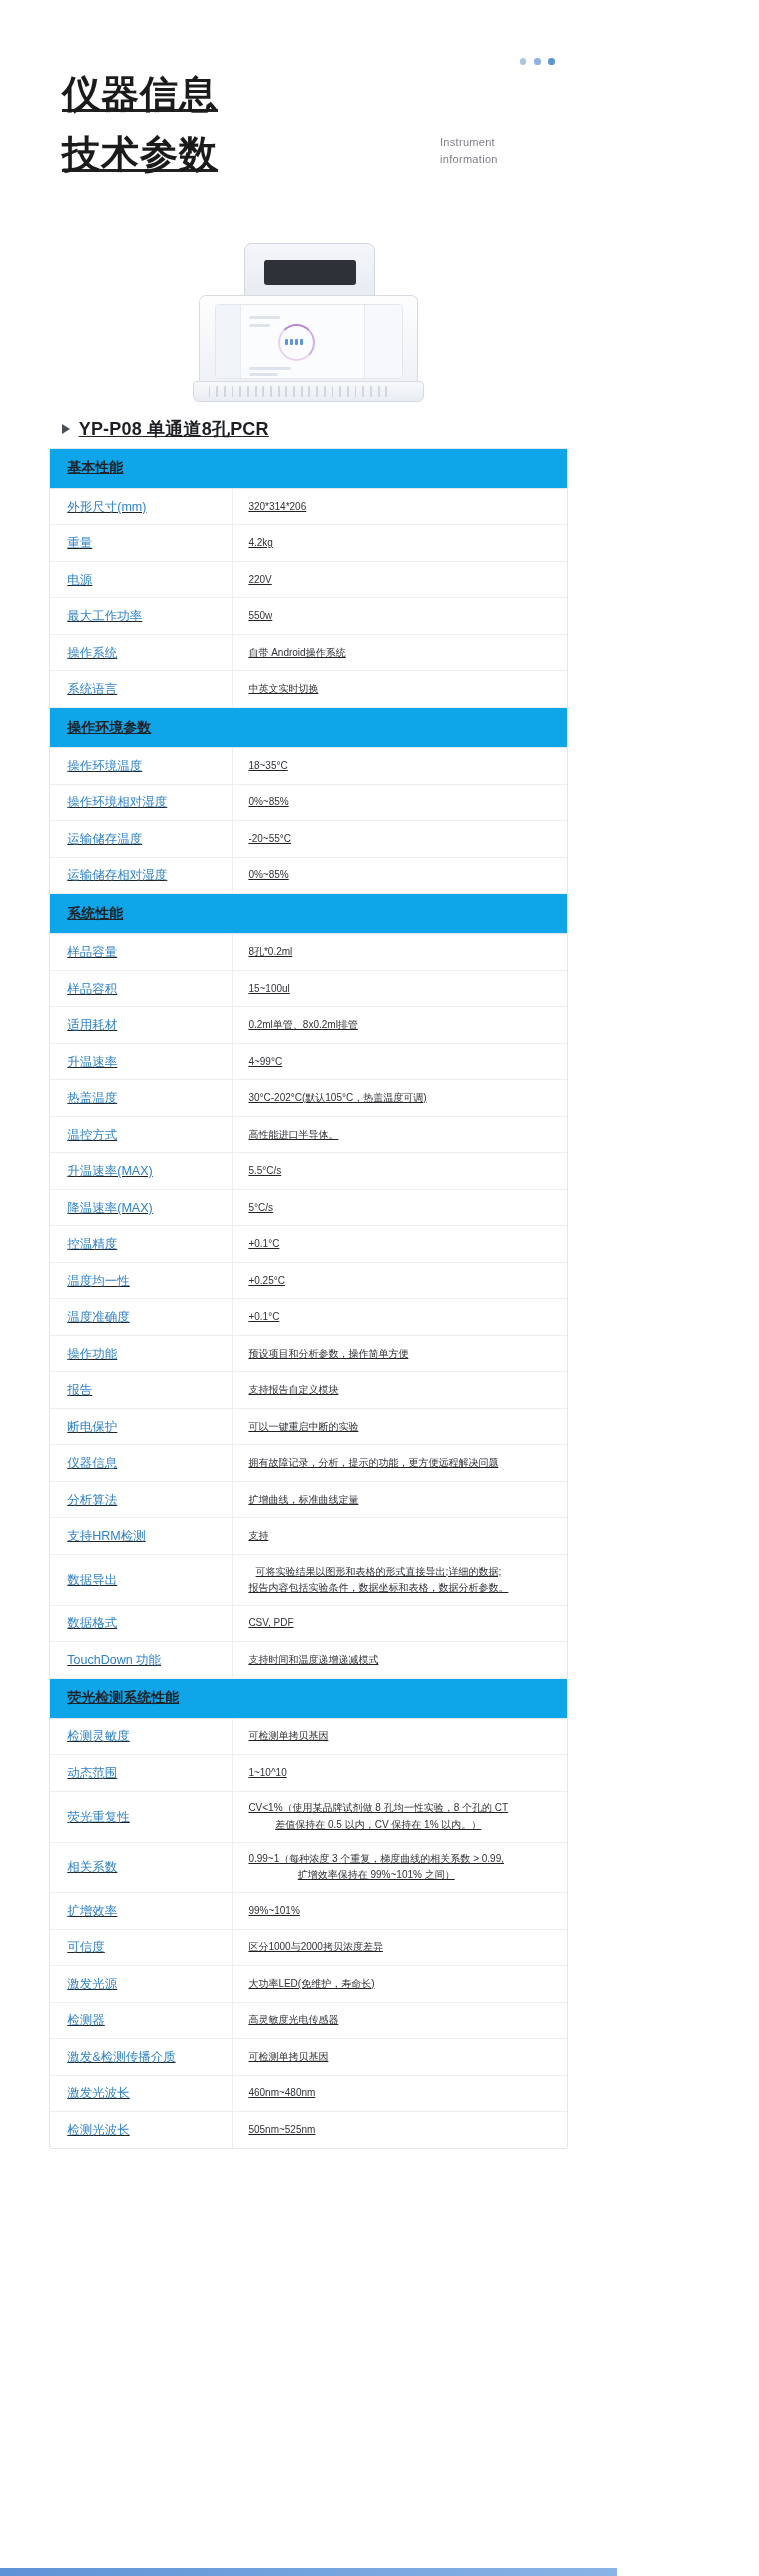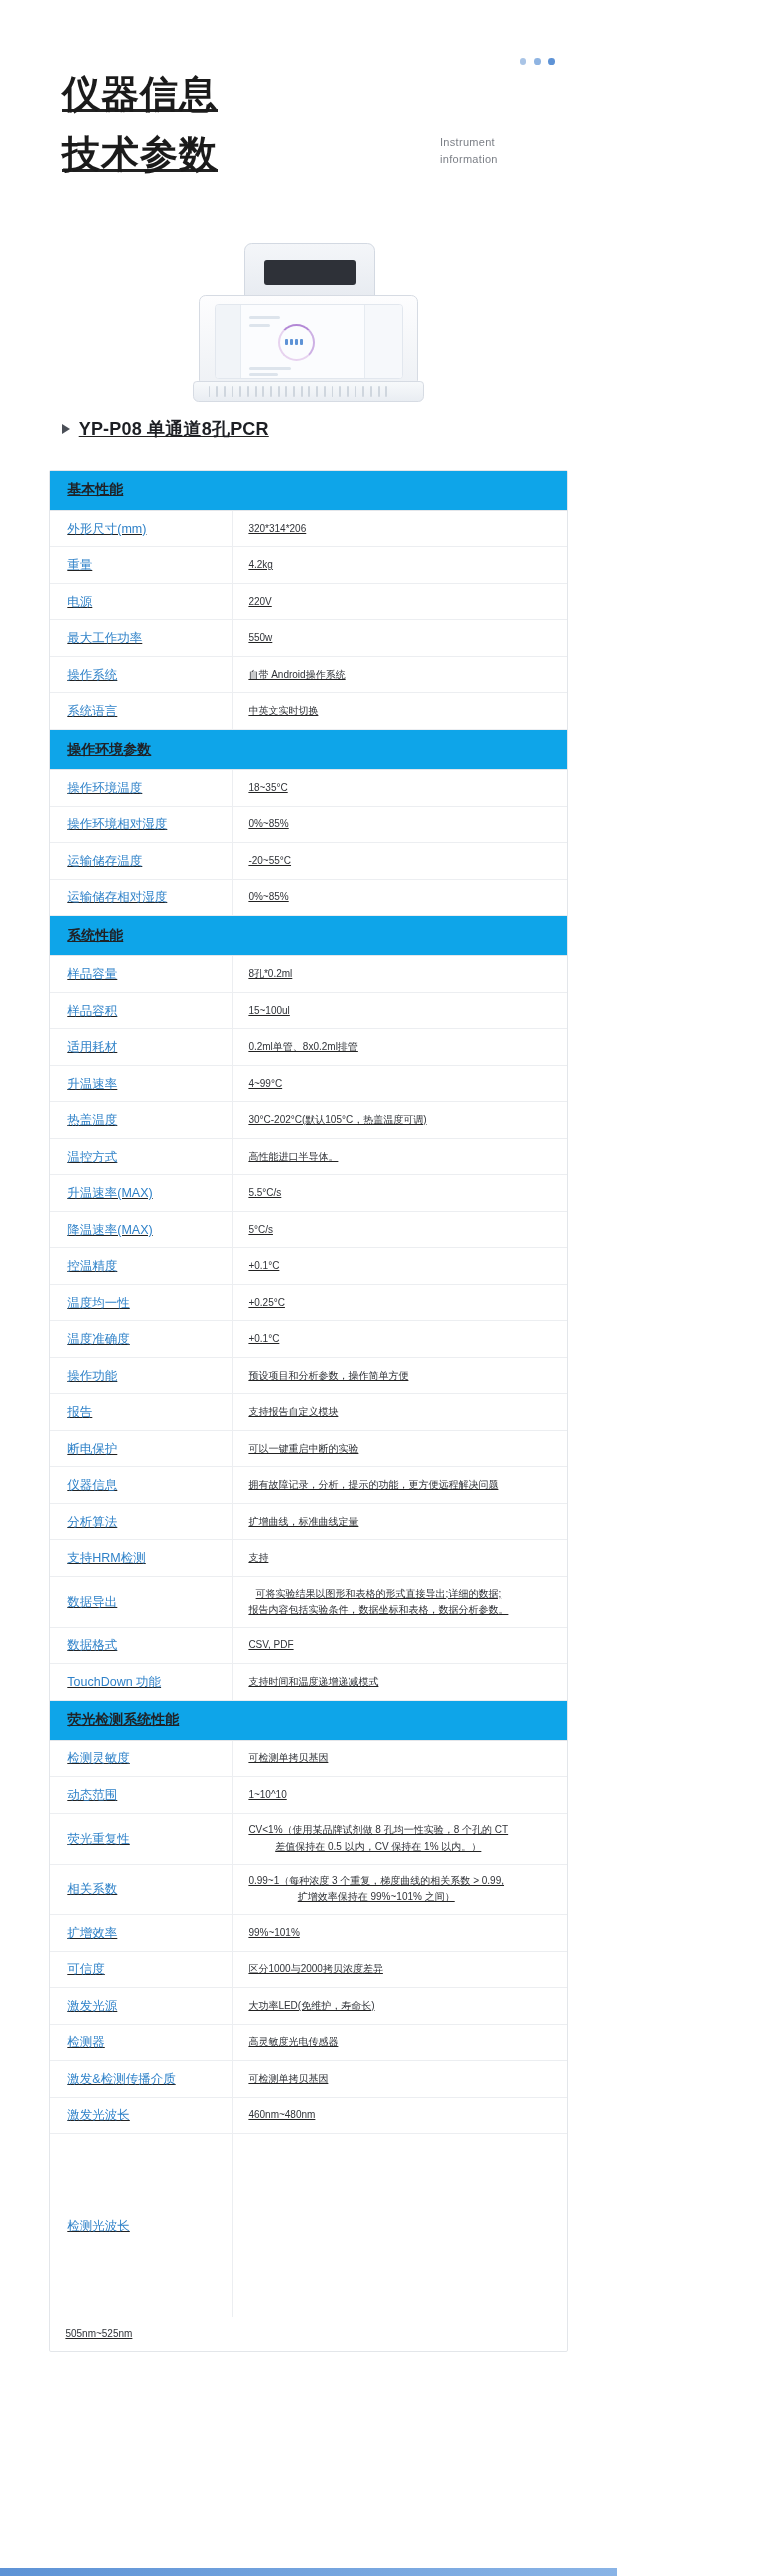--- a/index.html
+++ b/index.html
@@ -165,21 +165,21 @@
     display: block; width: 1.9px; height: 10.6px; background: #cfd6de; border-radius: 1px;
   }
 
   
   .model-row {
     display: flex;
     align-items: center;
     gap: 8.7px;
     padding: 0 50px;
     margin-top: 5.8px;
-    margin-bottom: 29px;
+    margin-bottom: 7px;
   }
   .model-arrow {
     width: 0; height: 0;
     border-left: 8.7px solid #4b4f57;
     border-top: 5.8px solid transparent;
     border-bottom: 5.8px solid transparent;
   }
   .model-name {
     font-size: 18px;
     font-weight: 600;
@@ -202,21 +202,21 @@
     font-weight: 600;
     color: #1f2126;
   }
   .row {
     display: flex;
     border-bottom: 1px solid #eceef1;
     min-height: 35px;
     align-items: stretch;
     text-align: center;
   }
-  .row:last-child { border-bottom: none; flex-direction: column; }
+  .row:last-child { border-bottom: none; }
   .cell-k {
     width: 183px;
     flex: 0 0 183px;
     padding: 8.7px 17.3px;
     font-size: 12.5px;
     color: #2f82c9;
     border-right: 1px solid #eceef1;
     display: flex;
     align-items: center;
     line-height: 1.45;

